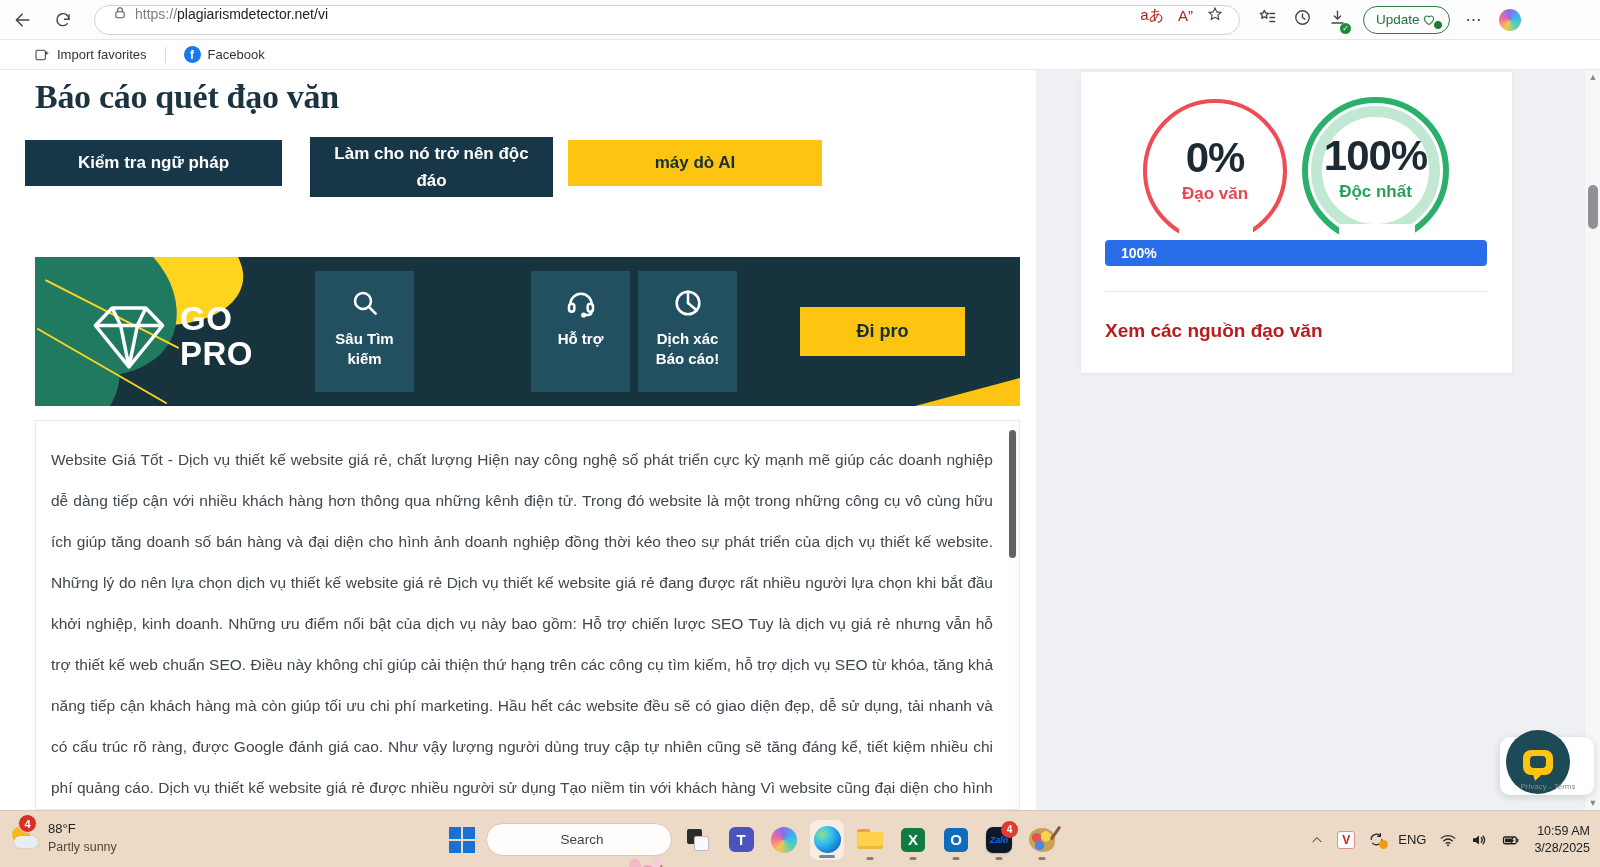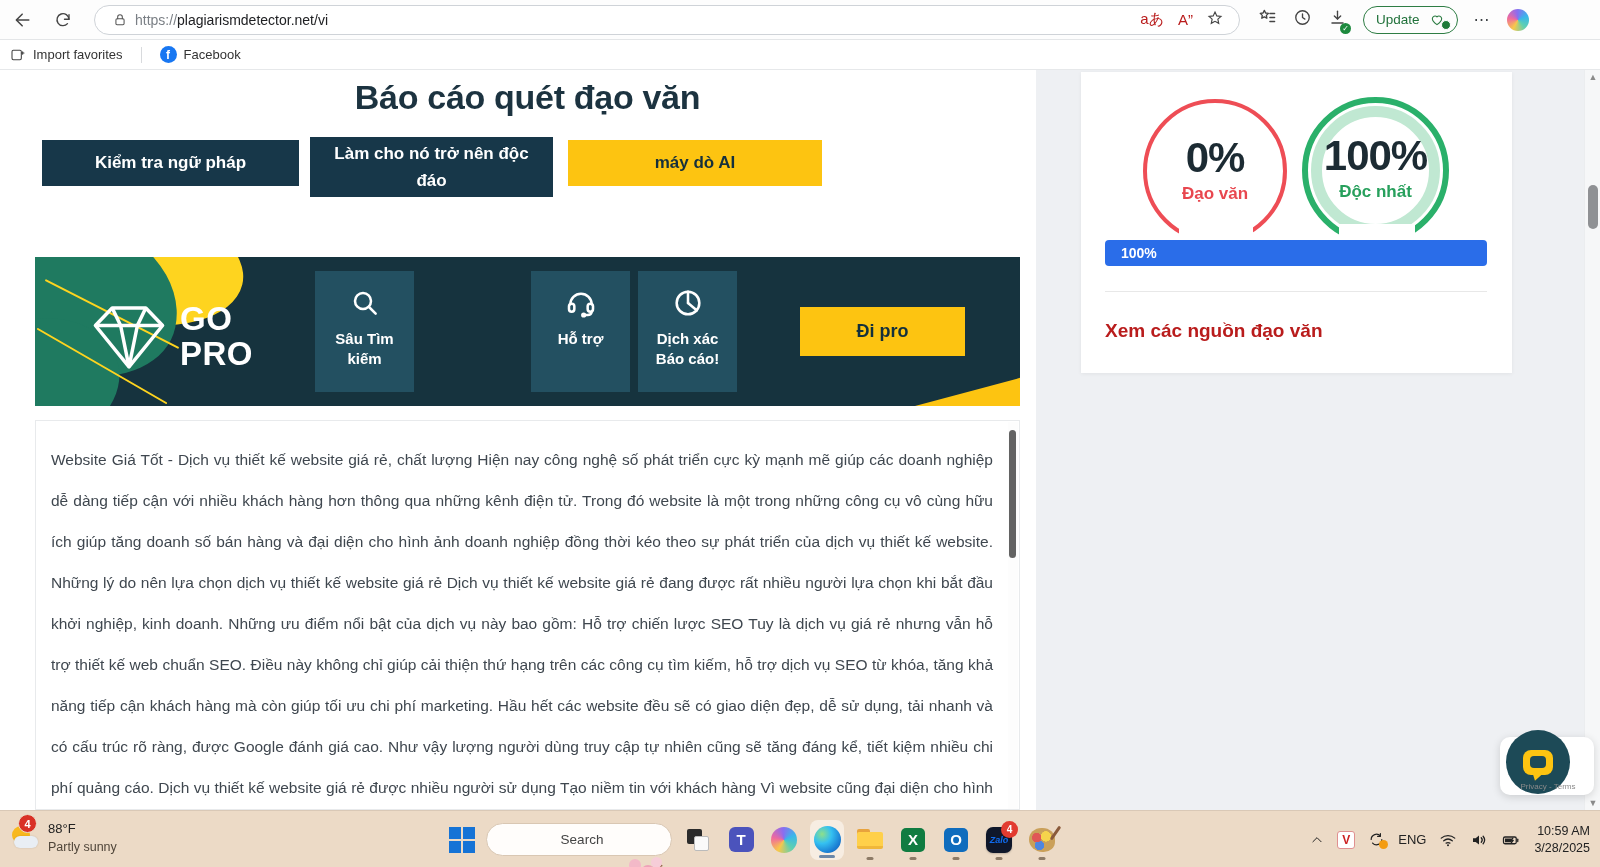--- a/index.html
+++ b/index.html
@@ -4,50 +4,50 @@
 <style>
   * { margin:0; padding:0; box-sizing:border-box; }
   html,body { width:1600px; height:867px; overflow:hidden; }
   body { font-family:"Liberation Sans", sans-serif; background:#fff; }
   #screen { position:relative; width:1600px; height:867px; background:#fff; overflow:hidden; }
 
   
   .chrome { position:absolute; left:0; top:0; width:1600px; height:40px; background:#fdfdfd; border-bottom:1px solid #e4e6e8; display:flex; align-items:center; }
   .nav-btn { width:34px; height:30px; display:flex; align-items:center; justify-content:center; color:#3c4043; border-radius:6px; margin-left:6px; }
   .nav-btn svg { stroke:#444; fill:none; stroke-width:1.8; stroke-linecap:round; stroke-linejoin:round; }
-  .url-pill { height:30px; width:1146px; margin-left:14px; background:#fff; border:1px solid #cfd3d8; border-radius:16px; display:flex; align-items:center; padding:0 10px; }
+  .url-pill { height:30px; width:1146px; margin-left:14px; background:#fff; border:1px solid #cfd3d8; border-radius:16px; display:flex; align-items:flex-start; padding:0 10px; }
   .url-pill .lock { display:flex; margin:0 8px 0 8px; }
   .url-pill svg { stroke:#555; fill:none; stroke-width:1.8; stroke-linecap:round; }
   .url-text { font-size:14px; color:#202124; white-space:nowrap; flex:1; }
   .url-text .scheme { color:#7a7f85; }
   .pill-icons { display:flex; align-items:center; gap:14px; margin-right:6px; color:#b91c1c; font-size:15px; }
   .chrome-right { display:flex; align-items:center; gap:16px; margin-left:18px; color:#3c4043; }
   .chrome-right svg { stroke:#444; fill:none; stroke-width:1.7; stroke-linecap:round; stroke-linejoin:round; }
-  .update-btn { display:flex; align-items:center; gap:9px; border:1px solid #2e7d44; border-radius:15px; height:28px; padding:0 12px; color:#20713a; font-size:13.5px; position:relative; }
+  .update-btn { display:flex; align-items:center; gap:1px; border:1px solid #2e7d44; border-radius:15px; height:28px; padding:0 12px; color:#20713a; font-size:13.5px; position:relative; }
   .update-btn svg { stroke:#2e7d44; }
   .update-badge { position:absolute; right:6px; bottom:3px; width:10px; height:10px; background:#1d7a38; border:1.5px solid #fff; border-radius:50%; }
   .copilot-dot { width:22px; height:22px; border-radius:50%; background:conic-gradient(from 210deg,#f8c84a,#ef6a9e,#8b6cf0,#39b7ea,#5fd0b0,#f8c84a); }
   .dl-check { position:absolute; right:-4px; bottom:-3px; width:11px; height:11px; border-radius:50%; background:#1d8a3e; color:#fff; font-size:8px; line-height:11px; text-align:center; }
 
   
-  .favbar { position:absolute; left:0; top:40px; width:1600px; height:30px; background:#fff; border-bottom:1px solid #e6e8ea; display:flex; align-items:center; font-size:13px; color:#333; }
+  .favbar { position:absolute; left:0; top:40px; width:1600px; height:30px; background:#fff; border-bottom:1px solid #e6e8ea; display:flex; align-items:center; font-size:13px; color:#333;padding-left:24px; }
   .fav-item { display:flex; align-items:center; gap:7px; padding:0 10px; height:100%; }
   .fav-item svg { stroke:#444; fill:none; stroke-width:1.6; stroke-linecap:round; }
   .fav-sep { width:1px; height:16px; background:#d8dadd; margin:0 8px; }
   .fb-icon { width:17px; height:17px; border-radius:50%; background:#1877f2; color:#fff; font-weight:bold; font-size:12px; display:flex; align-items:center; justify-content:center; }
 
   
   .page { position:absolute; left:0; top:70px; width:1600px; height:740px; background:#fff; }
   .gray-right { position:absolute; left:1036px; top:0; width:548px; height:740px; background:#eef0f3; }
 
-  .page-title { position:absolute; left:35px; top:8px; width:985px; text-align:center; font-size:34px; font-weight:800; color:#1c3340; letter-spacing:-0.3px; }
+  .page-title { position:absolute; left:35px; top:8px; width:985px; text-align:left; font-size:34px; font-weight:800; color:#1c3340; letter-spacing:-0.3px;font-family:Liberation Serif, serif; }
 
   .btn { position:absolute; display:flex; align-items:center; justify-content:center; text-align:center; font-weight:700; font-size:17px; cursor:pointer; }
   .btn-dark { background:#173749; color:#fff; }
-  .btn-grammar { left:42px; top:70px; width:257px; height:46px; }
+  .btn-grammar { left:25px; top:70px; width:257px; height:46px; }
   .btn-unique  { left:310px; top:67px; width:243px; height:60px; line-height:1.6; padding:0 14px; }
   .btn-ai { left:568px; top:70px; width:254px; height:46px; background:#fdc411; color:#15303c; }
 
   .stats-row { position:absolute; left:33px; top:141px; width:985px; font-size:15.5px; color:#46525c; display:flex; }
   .stat { white-space:nowrap; }
   .stat b { color:#15303c; margin-left:5px; }
   .stat:nth-child(1){ width:160px; } .stat:nth-child(2){ width:132px; } .stat:nth-child(3){ width:177px; }
 
   
   .banner { position:absolute; left:35px; top:187px; width:985px; height:149px; background:#16333e; overflow:hidden; }

